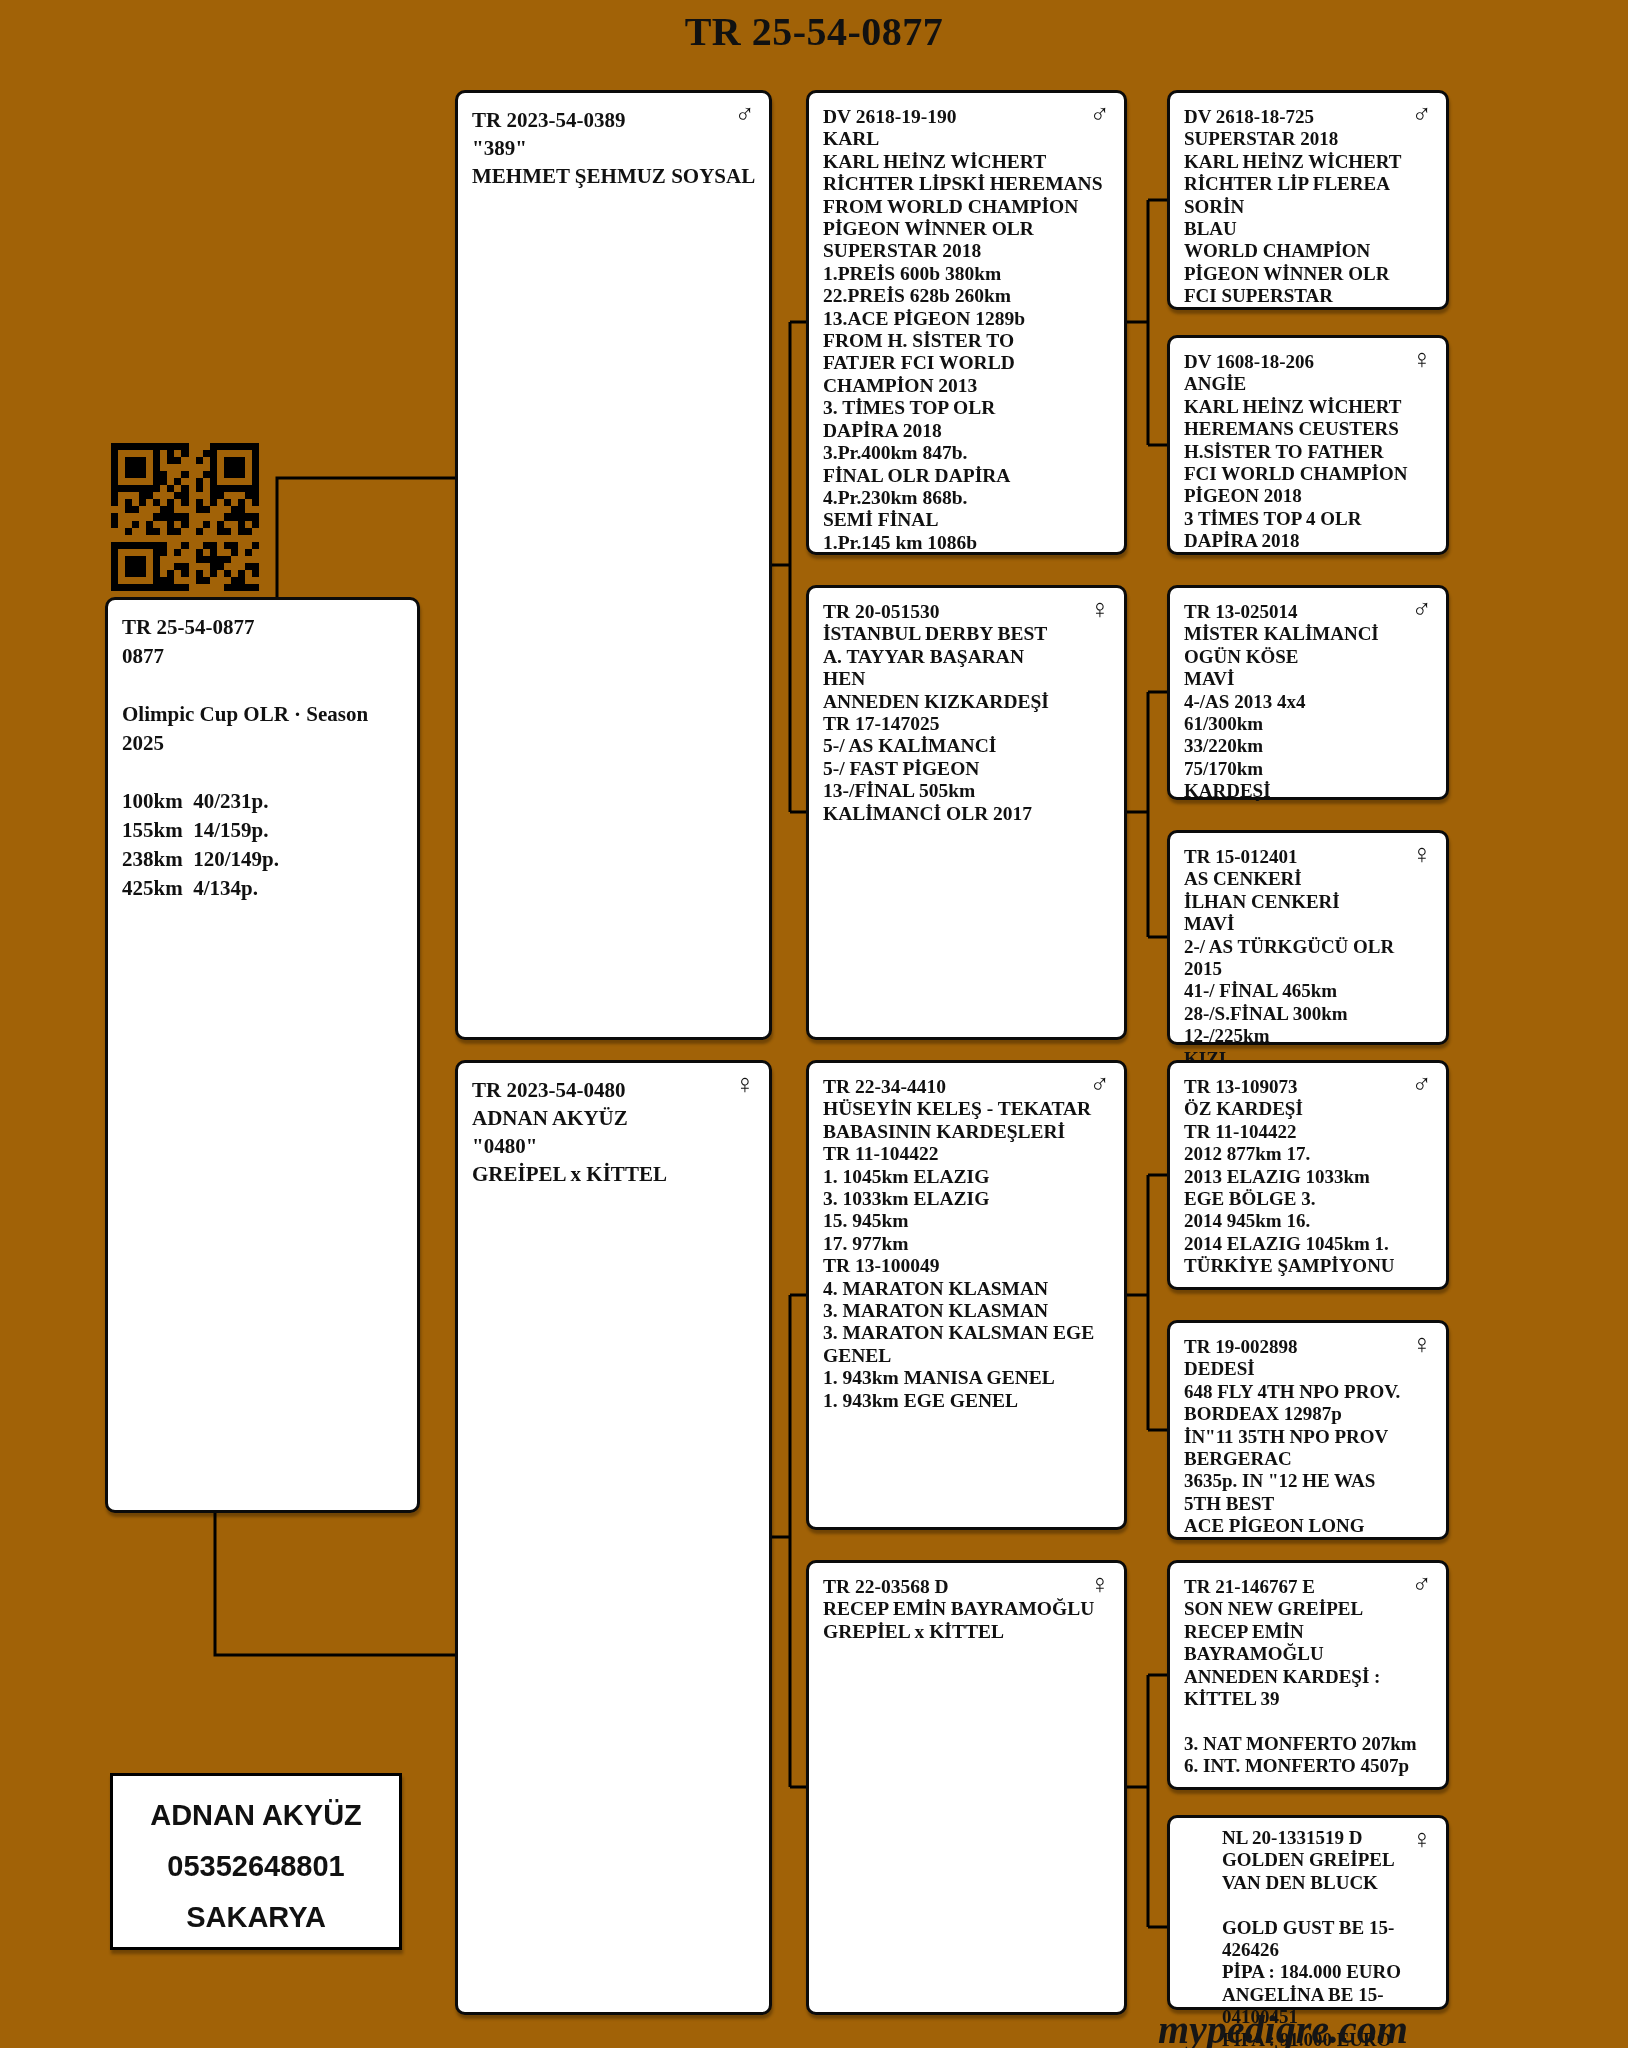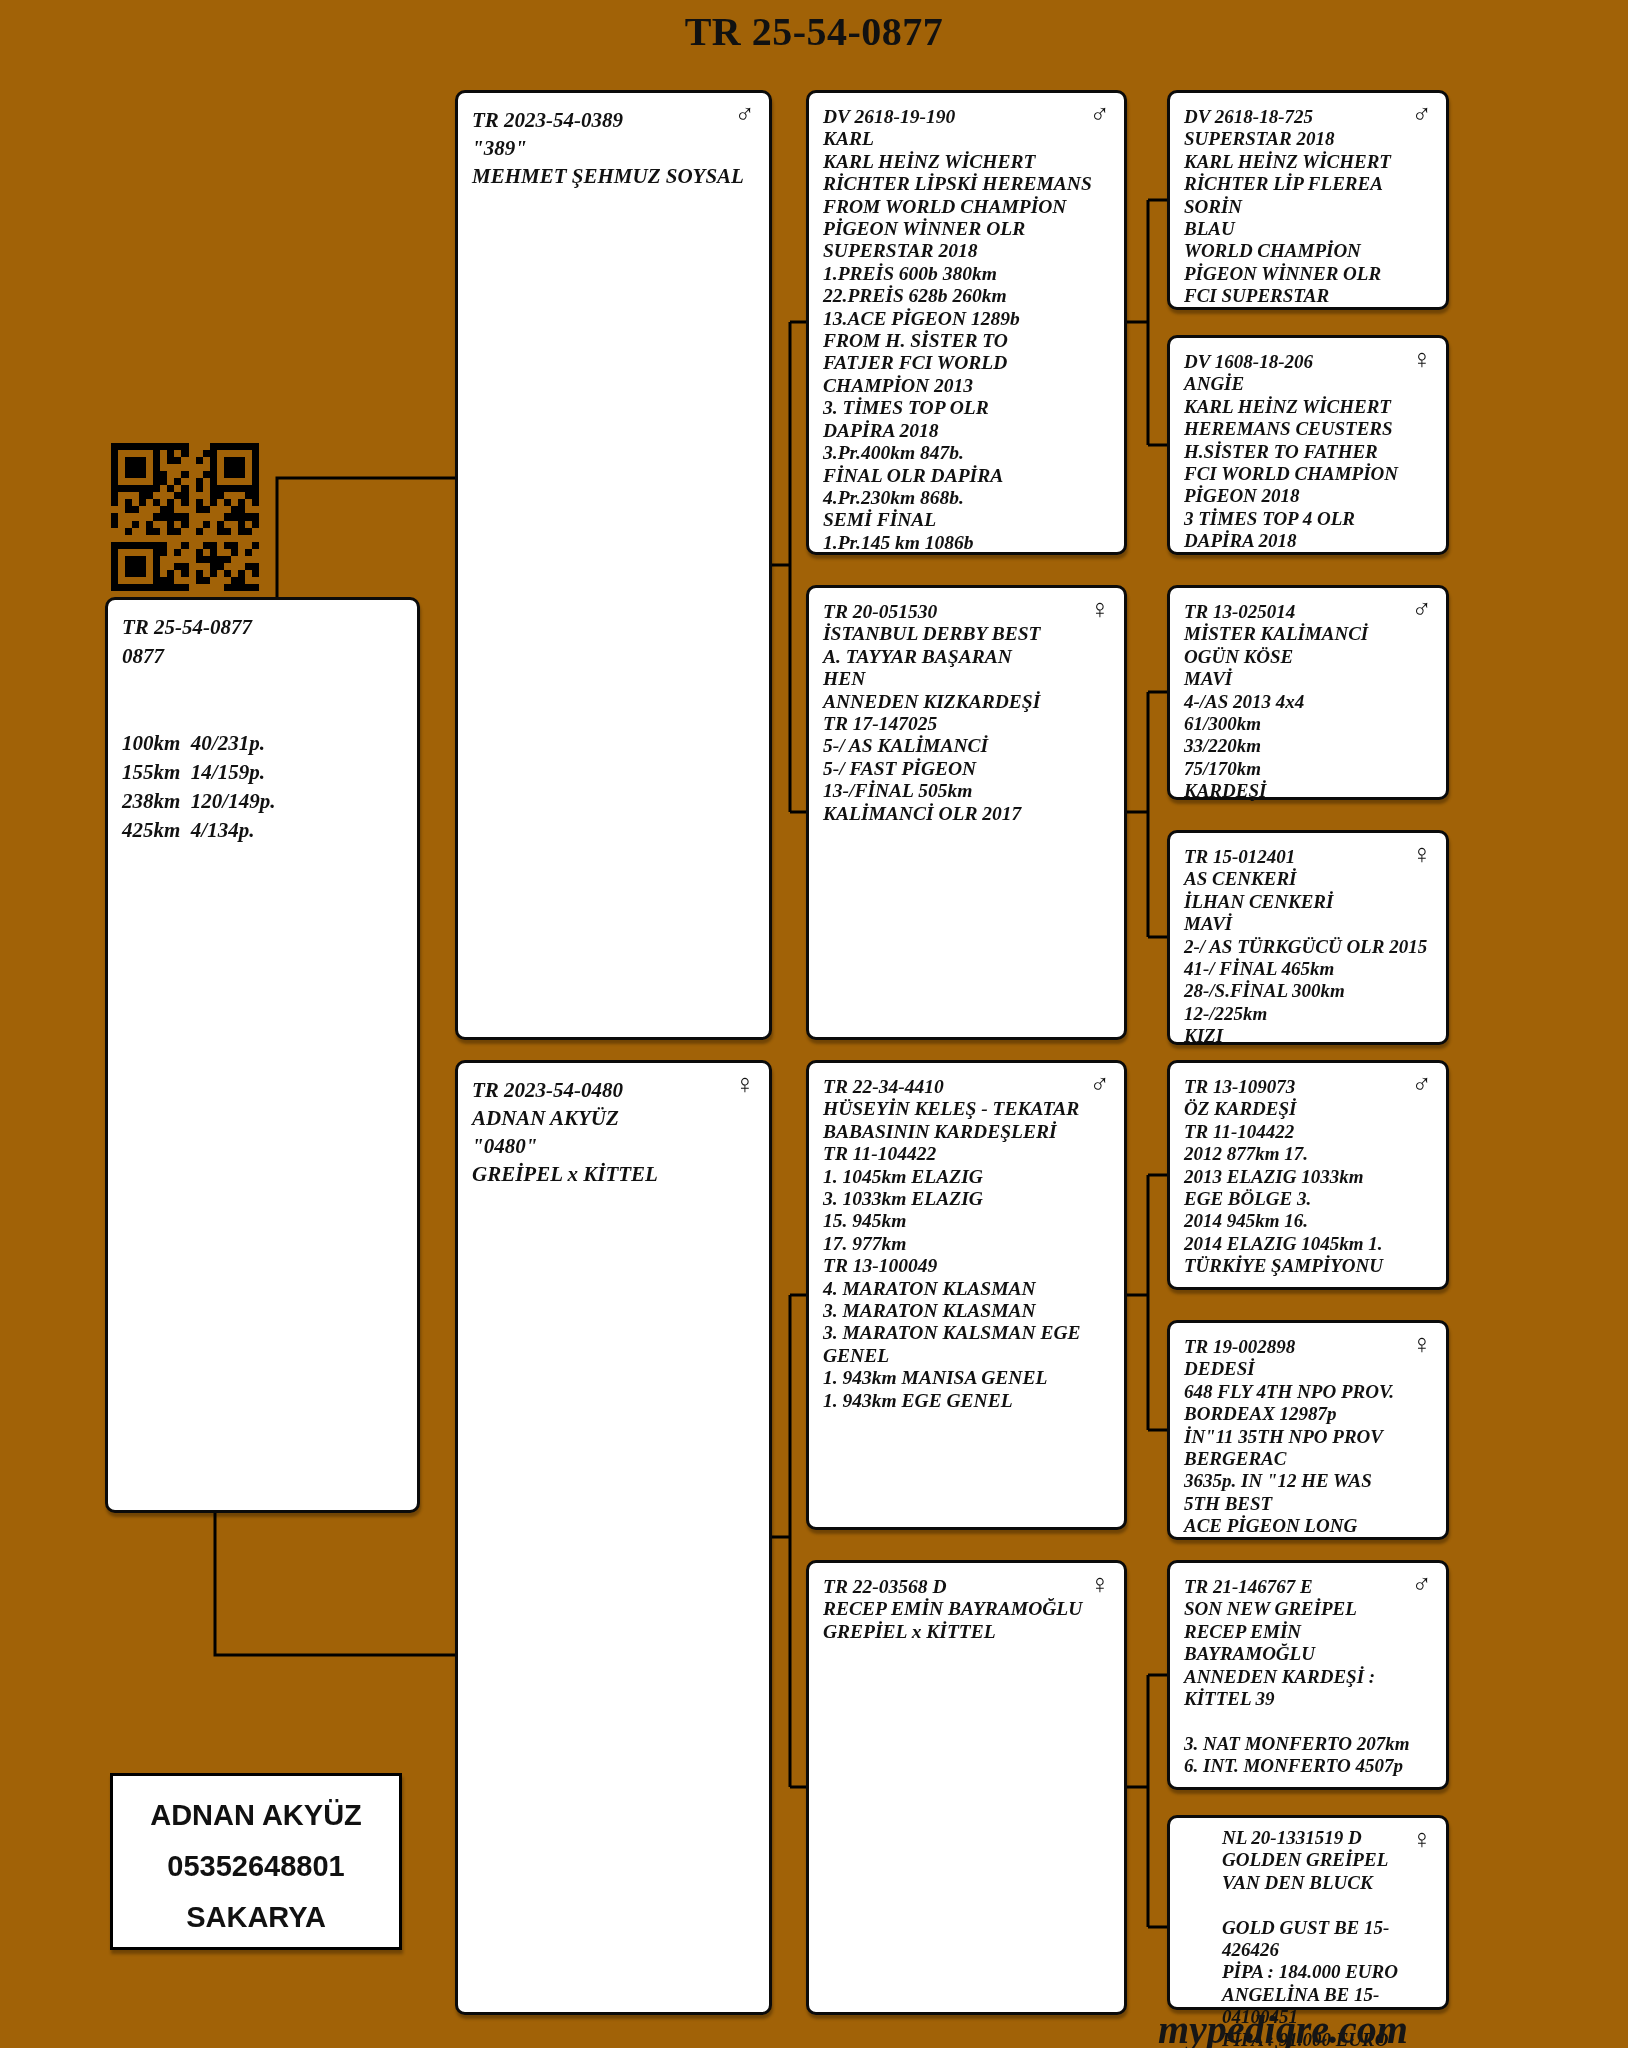--- a/index.html
+++ b/index.html
@@ -4,21 +4,21 @@
 <style>
   html,body{margin:0;padding:0;background:#ffffff;}
   .page{position:relative;width:1628px;height:2048px;background:#a16207;overflow:hidden;
         font-family:"Liberation Serif",serif;color:#111;}
   .title{position:absolute;top:8px;left:0;width:100%;text-align:center;
          font-family:"Liberation Serif",serif;font-weight:700;font-size:40px;letter-spacing:0.5px;}
   .wires{position:absolute;left:0;top:0;pointer-events:none;}
   .qr{position:absolute;left:110px;top:443px;width:150px;height:148px;}
   .pbox{position:absolute;background:#ffffff;border:3px solid #0b0b0b;border-radius:10px;
         box-shadow:1px 4px 3px rgba(0,0,0,0.30);font-weight:700;box-sizing:border-box;}
-  .pbox .lines{padding:13px 12px 8px 14px;font-style:italic;}
+  .pbox .lines{padding:13px 12px 8px 14px;}
   .ln{white-space:pre-wrap;}
   .sex{position:absolute;top:8px;right:14px;font-weight:400;font-size:27px;line-height:1;}
   .fs-subject{font-size:21px;}  .fs-subject .ln{line-height:29px;}
   .fs-col2{font-size:21px;}     .fs-col2 .ln{line-height:28px;}
   .fs-col3{font-size:19.5px;}   .fs-col3 .ln{line-height:22.4px;}
   .fs-col4{font-size:19px;}     .fs-col4 .ln{line-height:22.4px;}
   .fs-col4tight .lines{padding-top:9px;margin-left:38px;}
   .contact{position:absolute;left:110px;top:1773px;width:292px;height:177px;background:#fff;
            border:3px solid #000;box-shadow:1px 4px 3px rgba(0,0,0,0.30);box-sizing:border-box;
            font-family:"Liberation Sans",sans-serif;font-weight:700;font-size:29px;
@@ -278,20 +278,21 @@
       <rect x="18" y="20" width="1" height="1" fill="#000"></rect>
       <rect x="19" y="20" width="1" height="1" fill="#000"></rect>
       <rect x="20" y="20" width="1" height="1" fill="#000"></rect>
     </svg>
 
   <div class="pbox fs-subject" style="left:105px;top:597px;width:315px;height:916px;">
     <div class="lines">
         <div class="ln">TR 25-54-0877</div>
         <div class="ln">0877</div>
         <div class="ln">&nbsp;</div>
+        <div class="ln">Olimpic Cup OLR · Season 2025</div>
         <div class="ln">&nbsp;</div>
         <div class="ln">100km  40/231p.</div>
         <div class="ln">155km  14/159p.</div>
         <div class="ln">238km  120/149p.</div>
         <div class="ln">425km  4/134p.</div>
       </div>
   </div>
 
   <div class="pbox fs-col2" style="left:455px;top:90px;width:317px;height:950px;">
     <span class="sex">♂</span>

